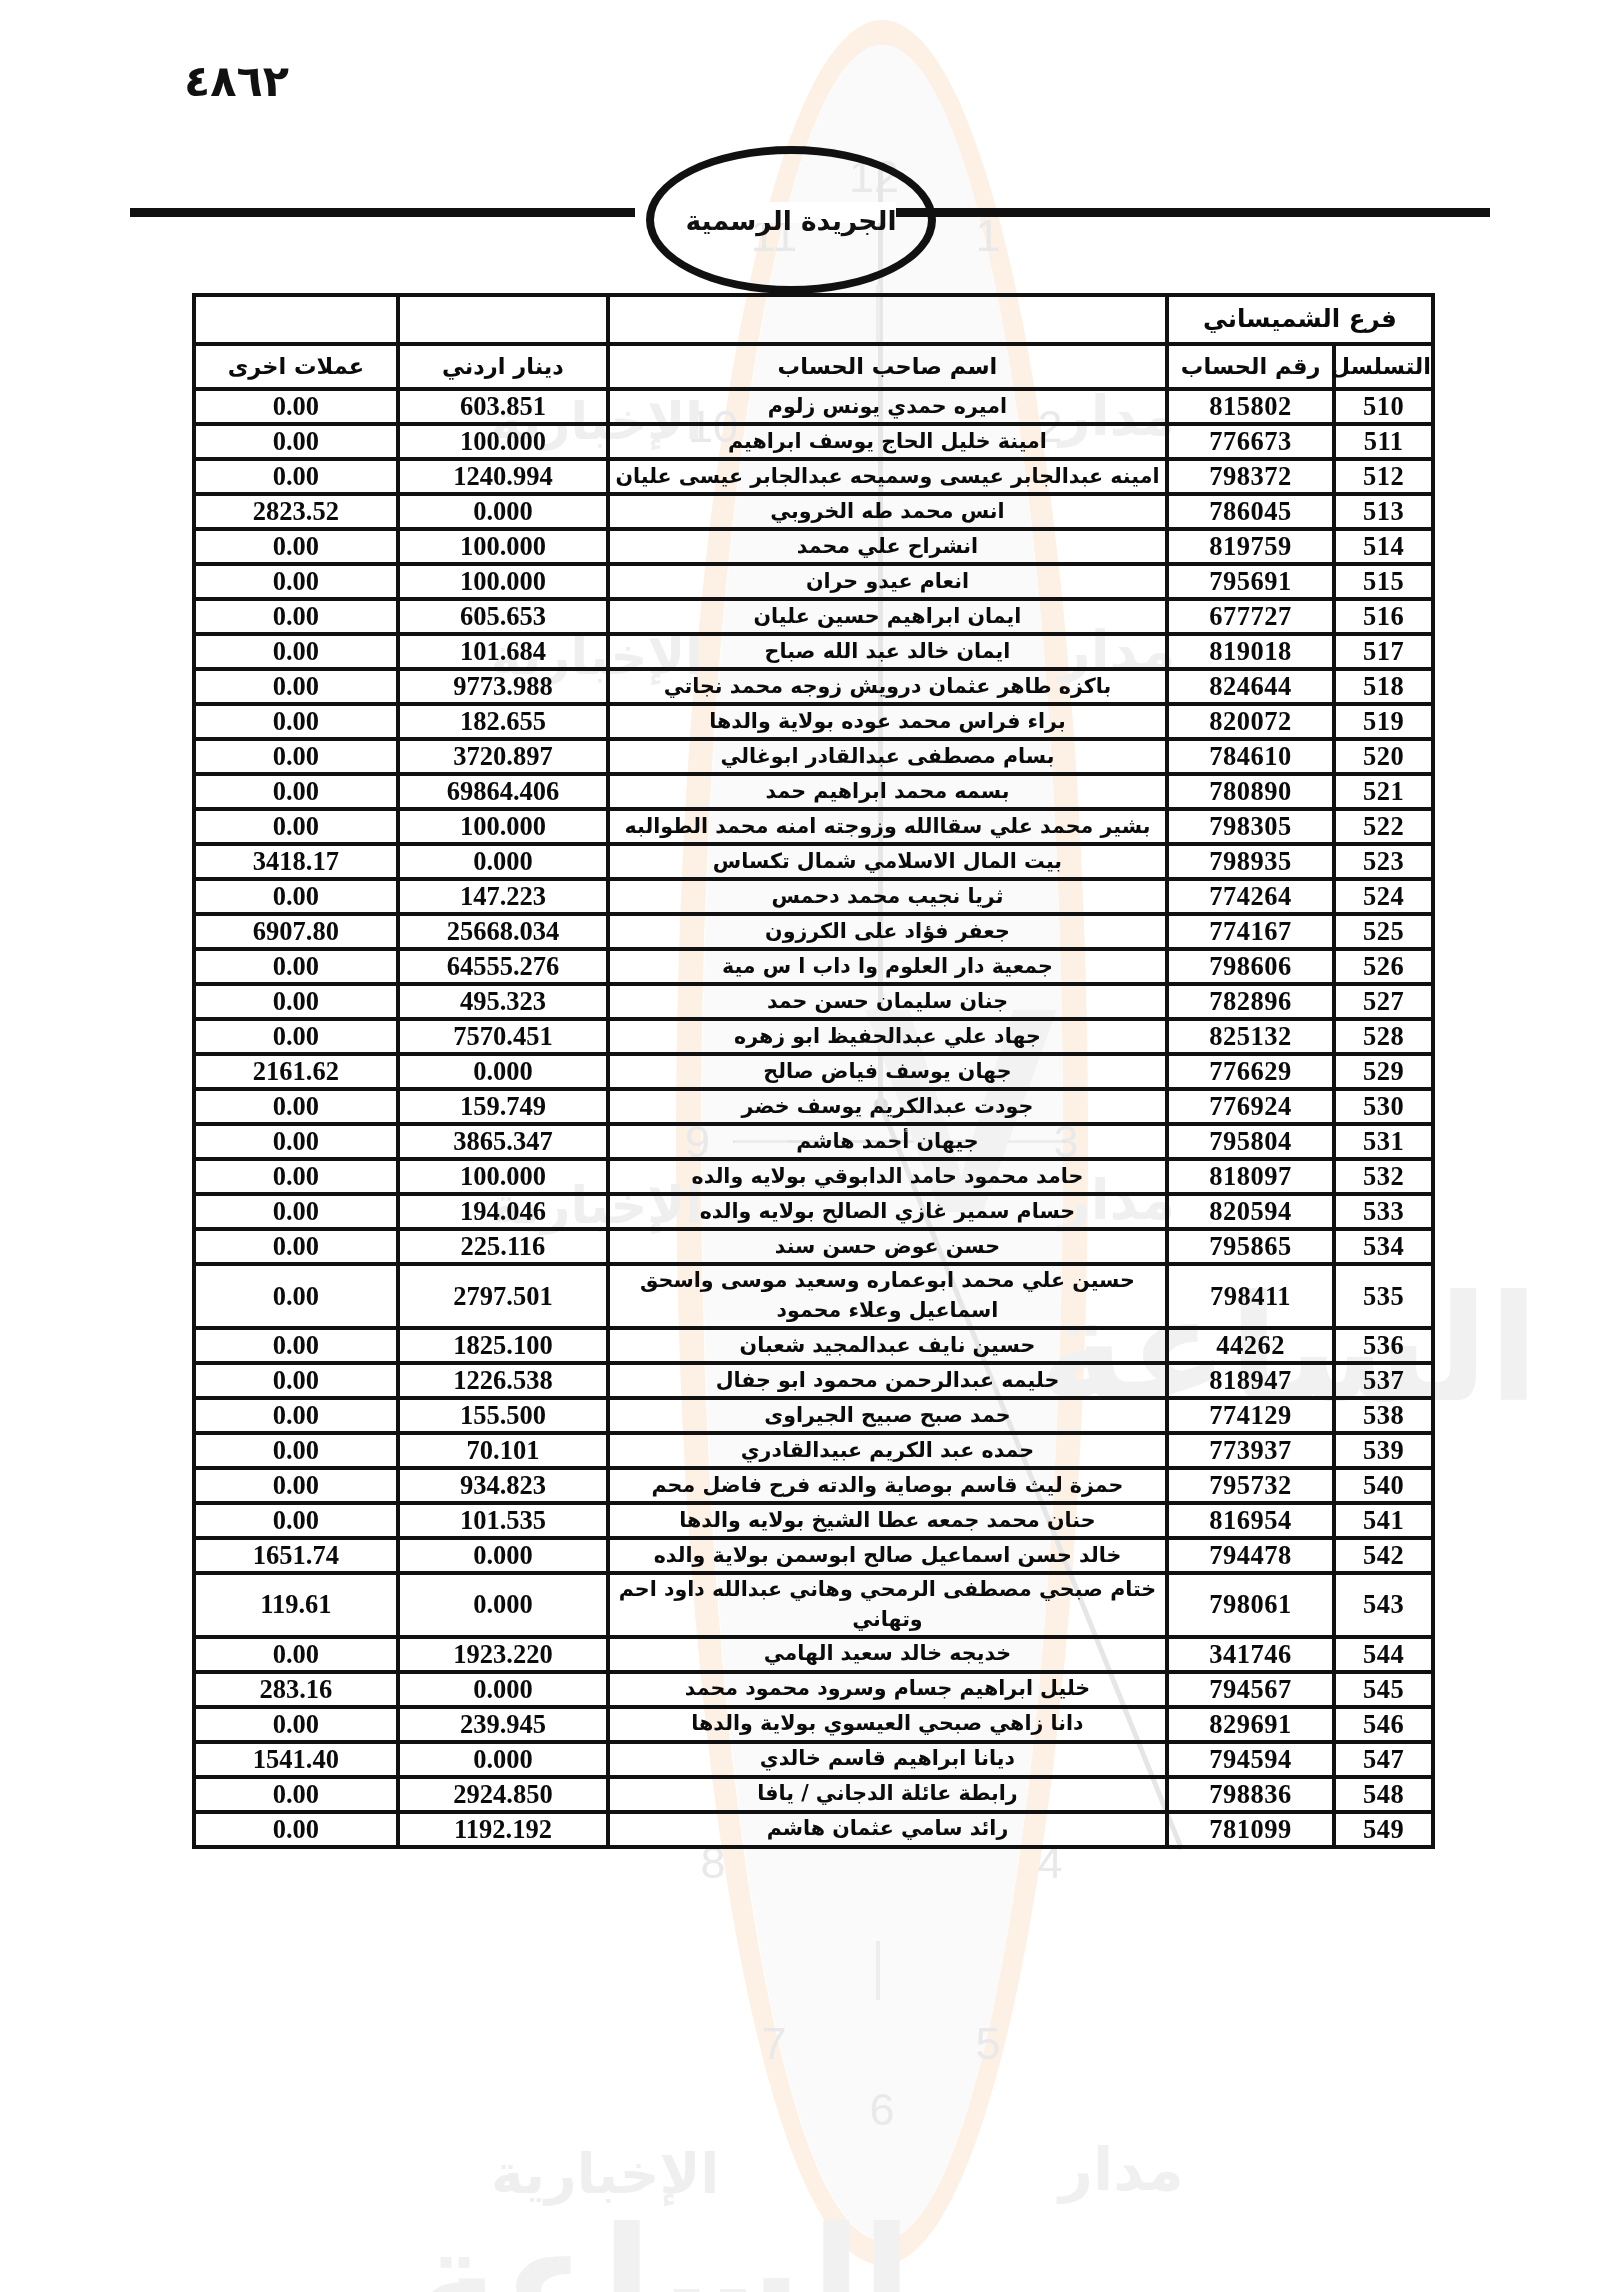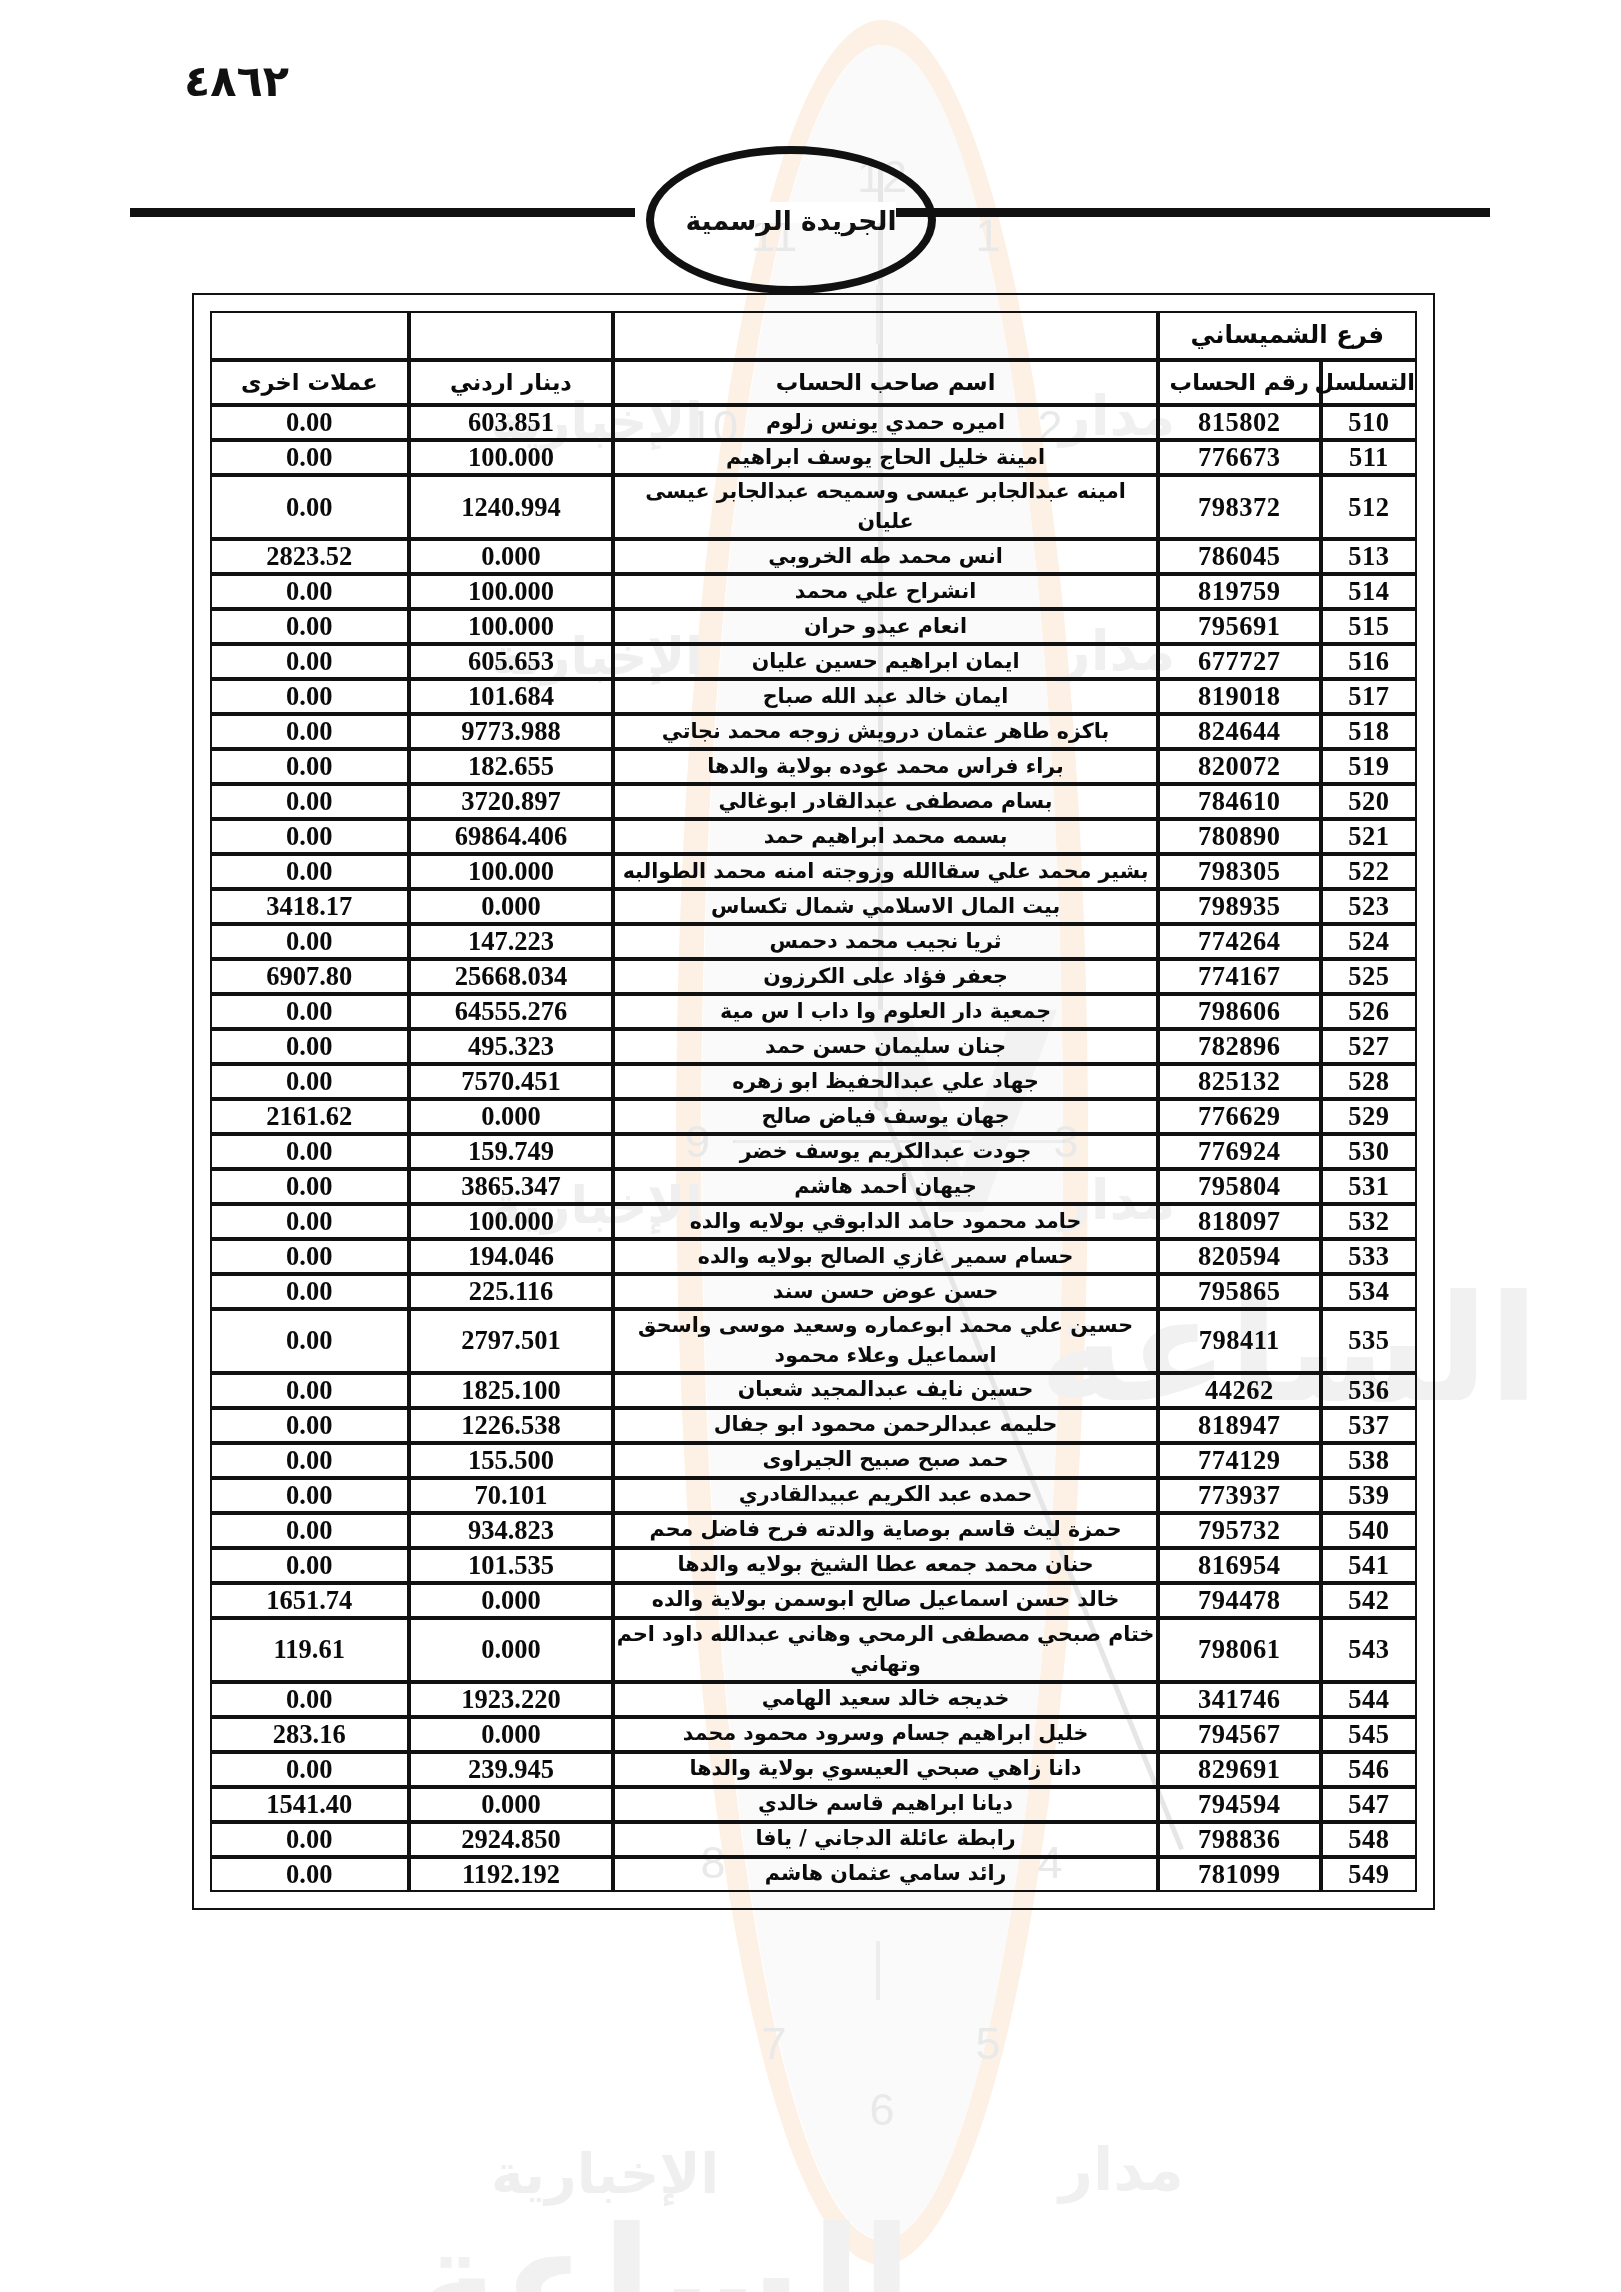--- a/index.html
+++ b/index.html
@@ -186,21 +186,21 @@
     border: 2.5px solid #111;
     padding: 0;
     background: transparent;
     vertical-align: middle;
     font-weight: 700;
     color: #0b0b0b;
   }
   
   #ledger-frame {
     border: 2.9px solid #111;
-    padding: 16px;
+    padding: 0;
   }
 
   col.c-serial   { width: 90px; }
   col.c-account  { width: 153px; }
   col.c-name     { width: 510px; }
   col.c-jod      { width: 192px; }
   col.c-other    { width: 186px; }
 
   td.serial, td.account {
     text-align: center;
@@ -248,21 +248,21 @@
   }
 </style>
 </head>
 <body>
 
 <div id="watermark-layer">
   <div class="wm-clock">
     <div class="wm-ellipse"></div>
     <div class="wm-ellipse-inner"></div>
 
-    <div class="wm-num" style="left:206px; top:157px;">12</div>
+    <div class="wm-num" style="left:198px; top:157px;">12</div>
     <div class="wm-num" style="left:312px; top:216px;">1</div>
     <div class="wm-num" style="left:374px; top:407px;">2</div>
     <div class="wm-num" style="left:390px; top:1122px;">3</div>
     <div class="wm-num" style="left:374px; top:1843px;">4</div>
     <div class="wm-num" style="left:312px; top:2024px;">5</div>
     <div class="wm-num" style="left:206px; top:2090px;">6</div>
     <div class="wm-num" style="left:98px; top:2024px;">7</div>
     <div class="wm-num" style="left:37px;  top:1843px;">8</div>
     <div class="wm-num" style="left:21.6px;  top:1122px;">9</div>
     <div class="wm-num" style="left:37px;  top:407px;">10</div>

